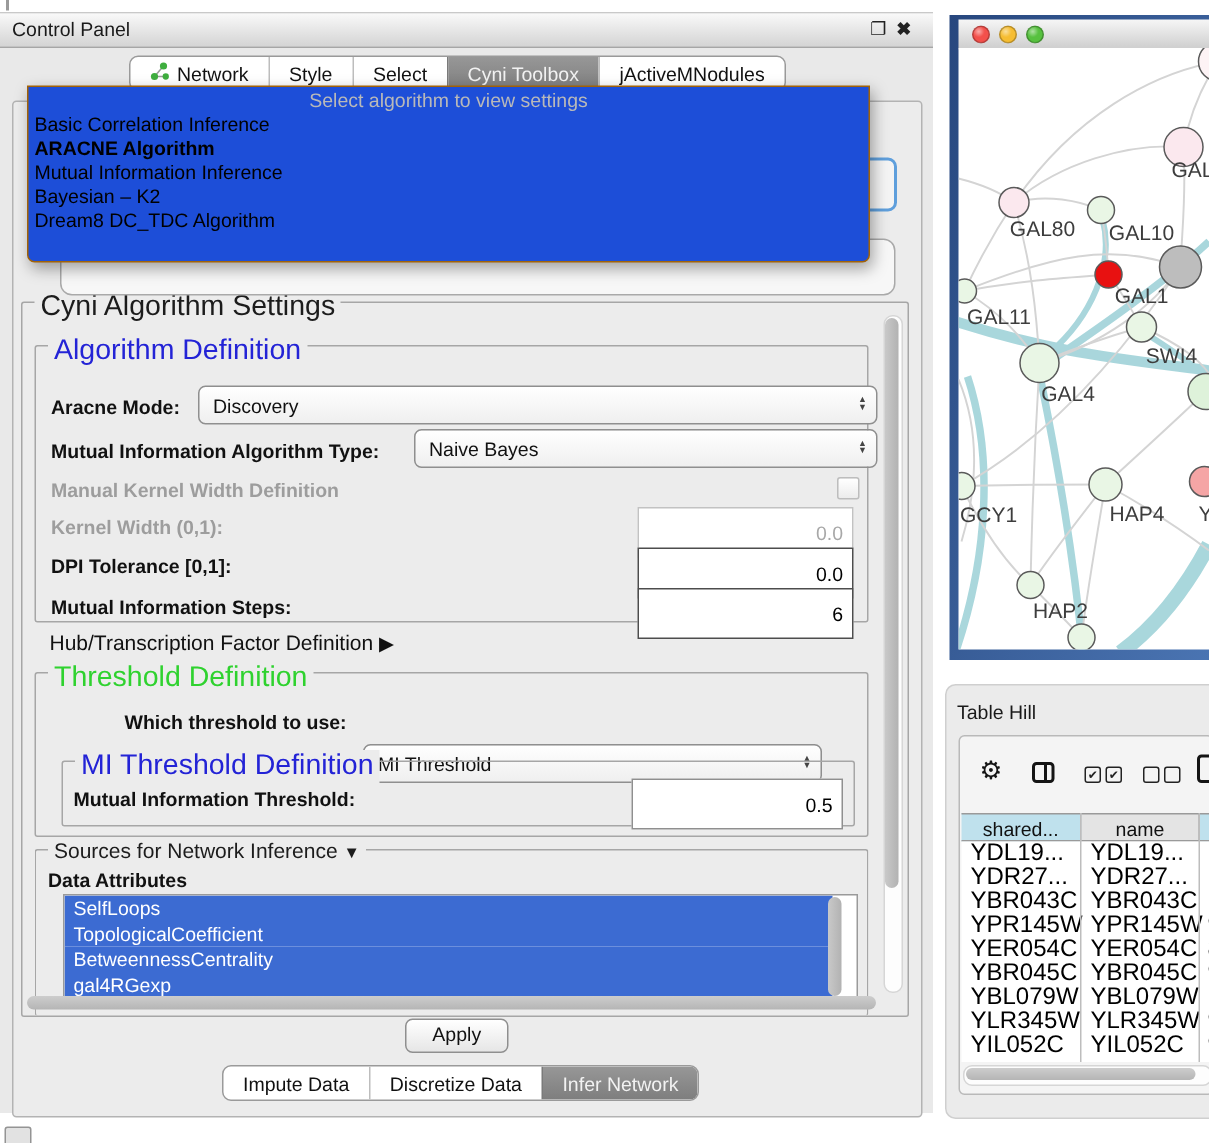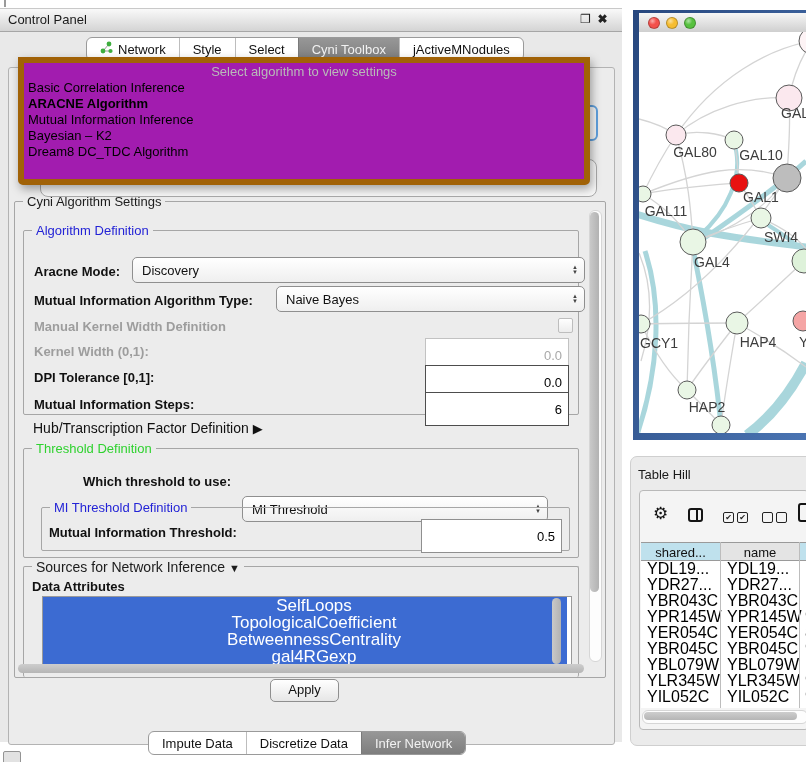--- a/index.html
+++ b/index.html
@@ -14,45 +14,45 @@
   .winbtn{top:3px;width:15px;height:15px;font-size:12px;color:#222;text-align:center;line-height:15px;}
   
   .tabbar{display:flex;background:#fff;border:1px solid #9a9a9a;border-radius:6px;overflow:hidden;height:22px;}
   .tabbar .tab{display:flex;align-items:center;gap:5px;padding:0 13px;font-size:13px;color:#111;
                border-left:1px solid #bdbdbd;cursor:default;white-space:nowrap;}
   .tabbar .tab:first-child{border-left:none;}
   .tabbar .tab.sel{background:linear-gradient(#979797,#7e7e7e);color:#f2f2f2;border-left-color:#7a7a7a;}
   
   .main-panel{left:8px;top:58px;width:605px;height:676px;background:#ececec;border:1px solid #b3b3b3;border-radius:3px;}
   
-  .popup{left:18px;top:57px;width:560px;height:116px;background:#a21caf;border:6px solid #a16207;
+  .popup{left:18px;top:57px;width:560px;height:116px;background:#1d4ed8;border:1px solid #a16207;
          border-radius:0 0 5px 5px;box-shadow:2px 4px 10px rgba(0,0,0,.35);z-index:40;overflow:hidden;}
   .popup .ph{height:17px;line-height:17px;text-align:center;color:#b9b9b9;font-size:13px;}
   .popup .opt{height:16px;line-height:16px;padding-left:4px;font-size:13px;color:#000;}
   .popup .opt.bold{font-weight:bold;}
   
   .frag-combo{left:572px;top:96px;width:22px;height:32px;border:2px solid #5f9fdc;border-radius:6px;background:#f4f4f4;z-index:5;}
   .frag-field{left:40px;top:150px;width:555px;height:36px;border:1px solid #a9a9a9;border-radius:8px;background:#f7f7f7;z-index:5;}
   
   .group{position:absolute;border:1px solid #a6a6a6;border-radius:2px;}
-  .gtitle{position:absolute;top:-8px;left:8px;background:#ececec;padding:0 4px;font-size:13px;white-space:nowrap;}
+  .gtitle{position:absolute;top:-8px;left:8px;background:#ececec;padding:0 4px;font-size:19px;white-space:nowrap;}
   .blue{color:#2323d6;} .green{color:#2fd22f;} .blk{color:#1c1c1c;}
   .lbl{position:absolute;font-size:13px;font-weight:bold;color:#111;white-space:nowrap;}
   .lbl.dis{color:#9d9d9d;}
   .combo{position:absolute;background:linear-gradient(#ffffff,#efefef);border:1px solid #8f8f8f;border-radius:5px;
          font-size:13px;display:flex;align-items:center;padding:0 6px 0 9px;}
   .combo .val{flex:1;color:#111;}
   .combo .spin{display:flex;flex-direction:column;align-items:center;color:#444;font-size:6px;line-height:5px;}
   .tfield{position:absolute;font-size:13px;text-align:right;padding:16px 6px;border:1px solid #4d4d4d;background:#fff;
           font-family:"Liberation Sans",sans-serif;box-sizing:border-box;}
   .tfield.dis{border:1px solid #c2c2c2;color:#a8a8a8;}
   .chk{position:absolute;width:13px;height:13px;border:1px solid #bdbdbd;border-radius:2px;background:linear-gradient(#fff,#ececec);}
   
   .attr-list{position:absolute;background:#fff;border:1px solid #9a9a9a;overflow:hidden;}
-  .attr{height:17px;line-height:17px;padding-left:18px;font-size:17px;color:#fff;text-align:center;}
+  .attr{height:17px;line-height:17px;padding-left:6px;font-size:13px;color:#fff;}
   
   .sb-track{position:absolute;background:#fdfdfd;border:1px solid #d6d6d6;border-radius:6px;}
   .sb-thumb{position:absolute;background:linear-gradient(90deg,#c9c9c9,#b2b2b2);border-radius:5px;}
   .sb-thumb-h{position:absolute;background:linear-gradient(#cdcdcd,#b5b5b5);border-radius:5px;}
   
   .apply{position:absolute;font-size:13px;color:#111;background:linear-gradient(#ffffff,#e6e6e6);
          border:1px solid #8f8f8f;border-radius:5px;text-align:center;line-height:20px;}
   
   .net-frame{left:633px;top:10px;width:173px;height:430px;
              background:linear-gradient(110deg,#27477e,#4a74b2);}
@@ -198,21 +198,21 @@
       </div>
 
       <div class="sb-track" style="left:574px;top:8px;width:11px;height:450px;"></div>
       <div class="sb-thumb" style="left:575px;top:10px;width:9px;height:380px;"></div>
 
       <div class="sb-thumb-h" style="left:3px;top:462px;width:566px;height:9px;"></div>
     </div>
 
     <div class="apply" style="left:270px;top:670px;width:67px;height:21px;">Apply</div>
 
-    <div class="abs tabbar" id="bottom-tabs" style="left:148px;top:701px;margin-top:21px;">
+    <div class="abs tabbar" id="bottom-tabs" style="left:148px;top:701px;">
         <div class="tab">
           <span>Impute Data</span>
         </div>
         <div class="tab">
           <span>Discretize Data</span>
         </div>
         <div class="tab sel">
           <span>Infer Network</span>
         </div>
       </div>

